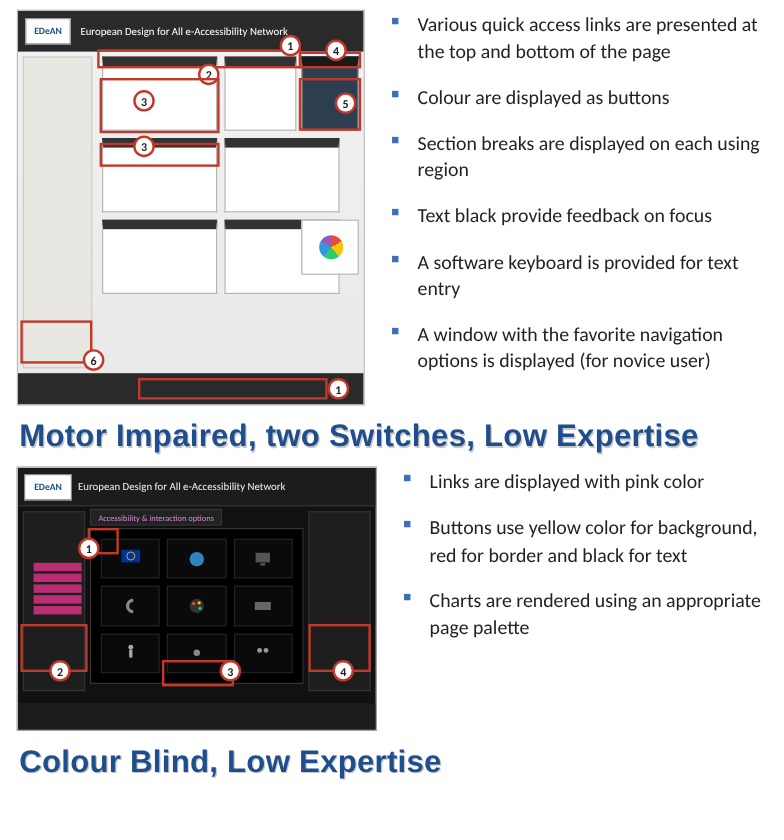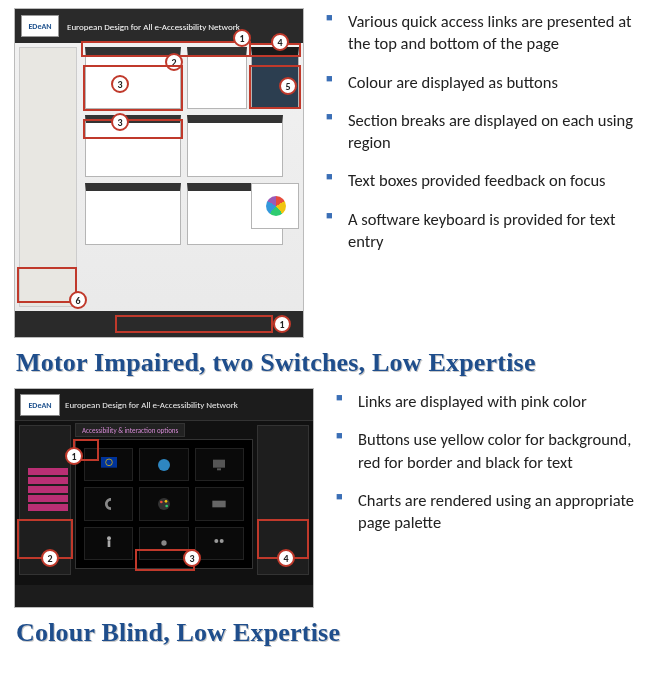--- a/index.html
+++ b/index.html
@@ -110,21 +110,21 @@
   }
   .bullets li::before {
     content: "■";
     position: absolute;
     left: 4px; top: 1px;
     color: #3b6fb6;
     font-size: 11px;
   }
 
   .section-heading {
-    font-family: Liberation Serif, serif;
+    font-family: Liberation Sans, sans-serif;
     font-size: 26px;
     font-weight: bold;
     color: #1f4e8c;
     text-shadow: 1px 1px 0 #c8c8c8;
     margin: 4px 0 10px 2px;
     letter-spacing: .2px;
   }
   .pie {
     width:20px; height:20px; border-radius:50%;
     background: conic-gradient(#e74c3c 0 60deg,#f1c40f 60deg 140deg,#2ecc71 140deg 220deg,#3498db 220deg 300deg,#9b59b6 300deg 360deg);
@@ -173,22 +173,23 @@
         <div class="callout" style="right:12px; top:4px;">1</div>
       </div>
     </div>
   </div>
 
   <div class="bullets">
     <ul>
       <li>Various quick access links are presented at the top and bottom of the page</li>
       <li>Colour are displayed as buttons</li>
       <li>Section breaks are displayed on each using region</li>
-      <li>Text boxes provided feedback on focus</li>
+      <li>Text black provide feedback on focus</li>
       <li>A software keyboard is provided for text entry</li>
+      <li>A window with the favorite navigation options  is displayed (for novice user)</li>
     </ul>
   </div>
 </div>
 
 <div class="section-heading">Motor Impaired, two Switches, Low Expertise</div>
 
 <div class="row">
   <div class="thumb-col">
     <div class="thumb thumb-dark">
       <div class="td-header">

